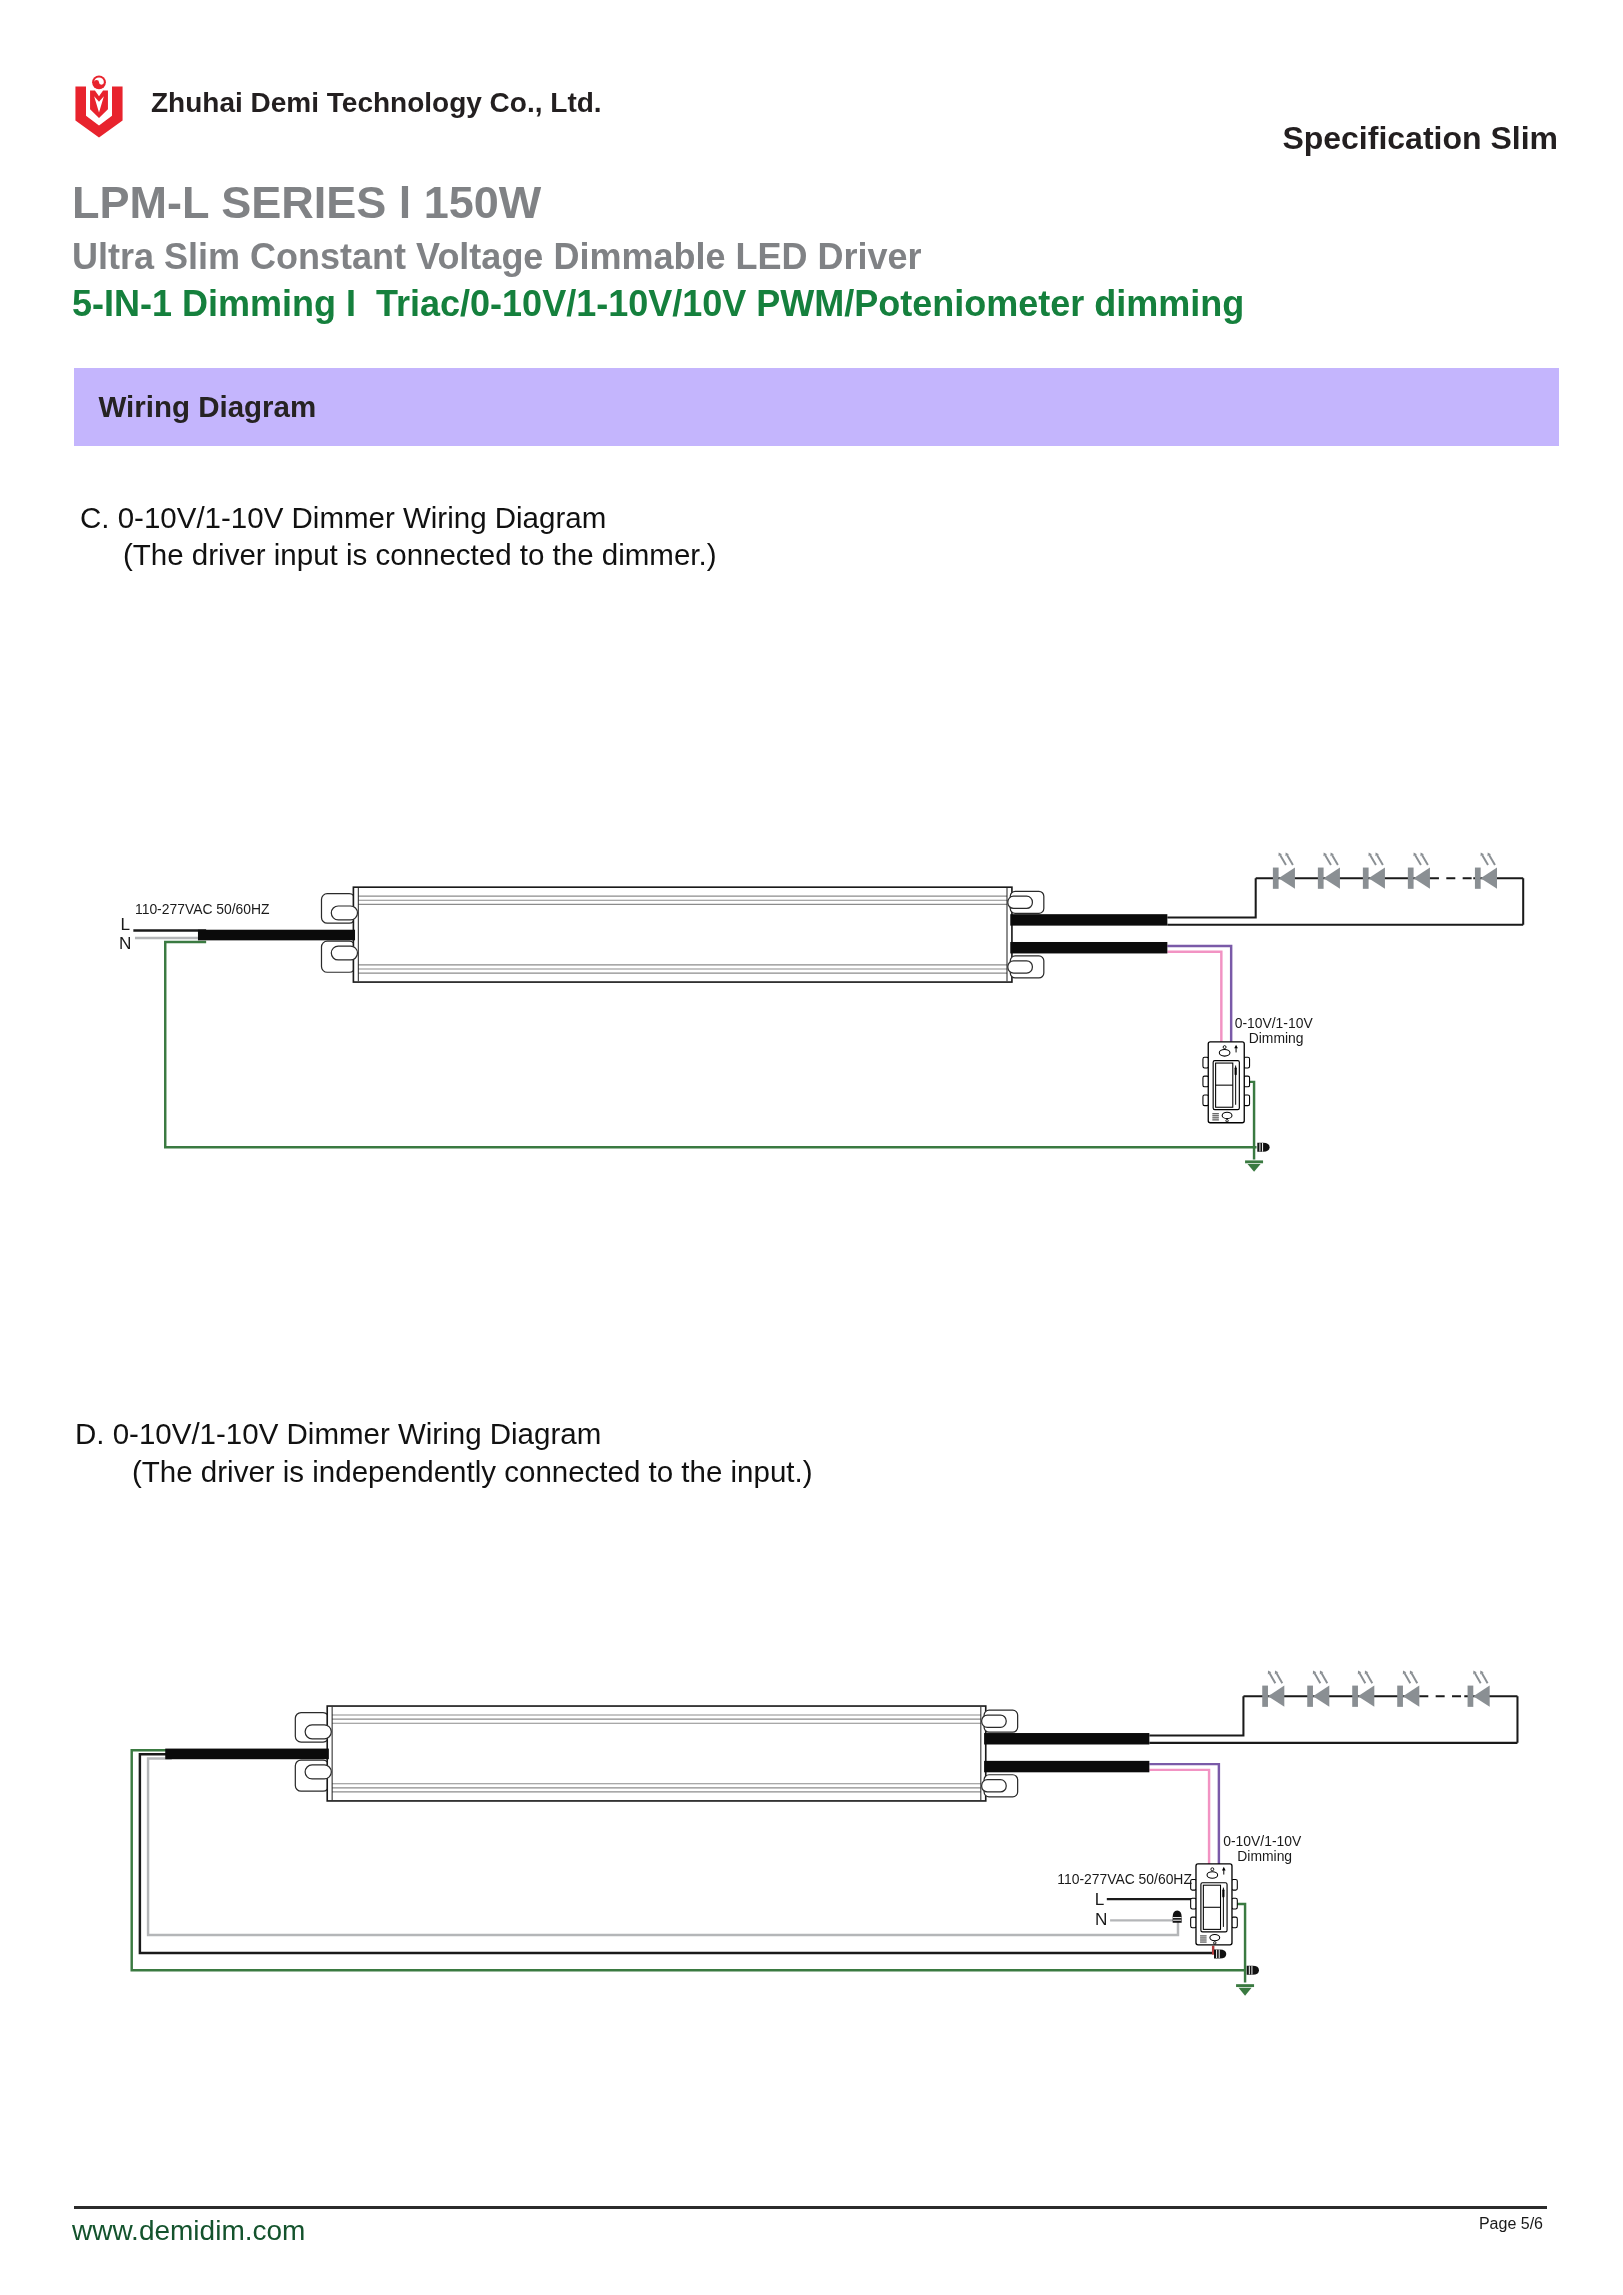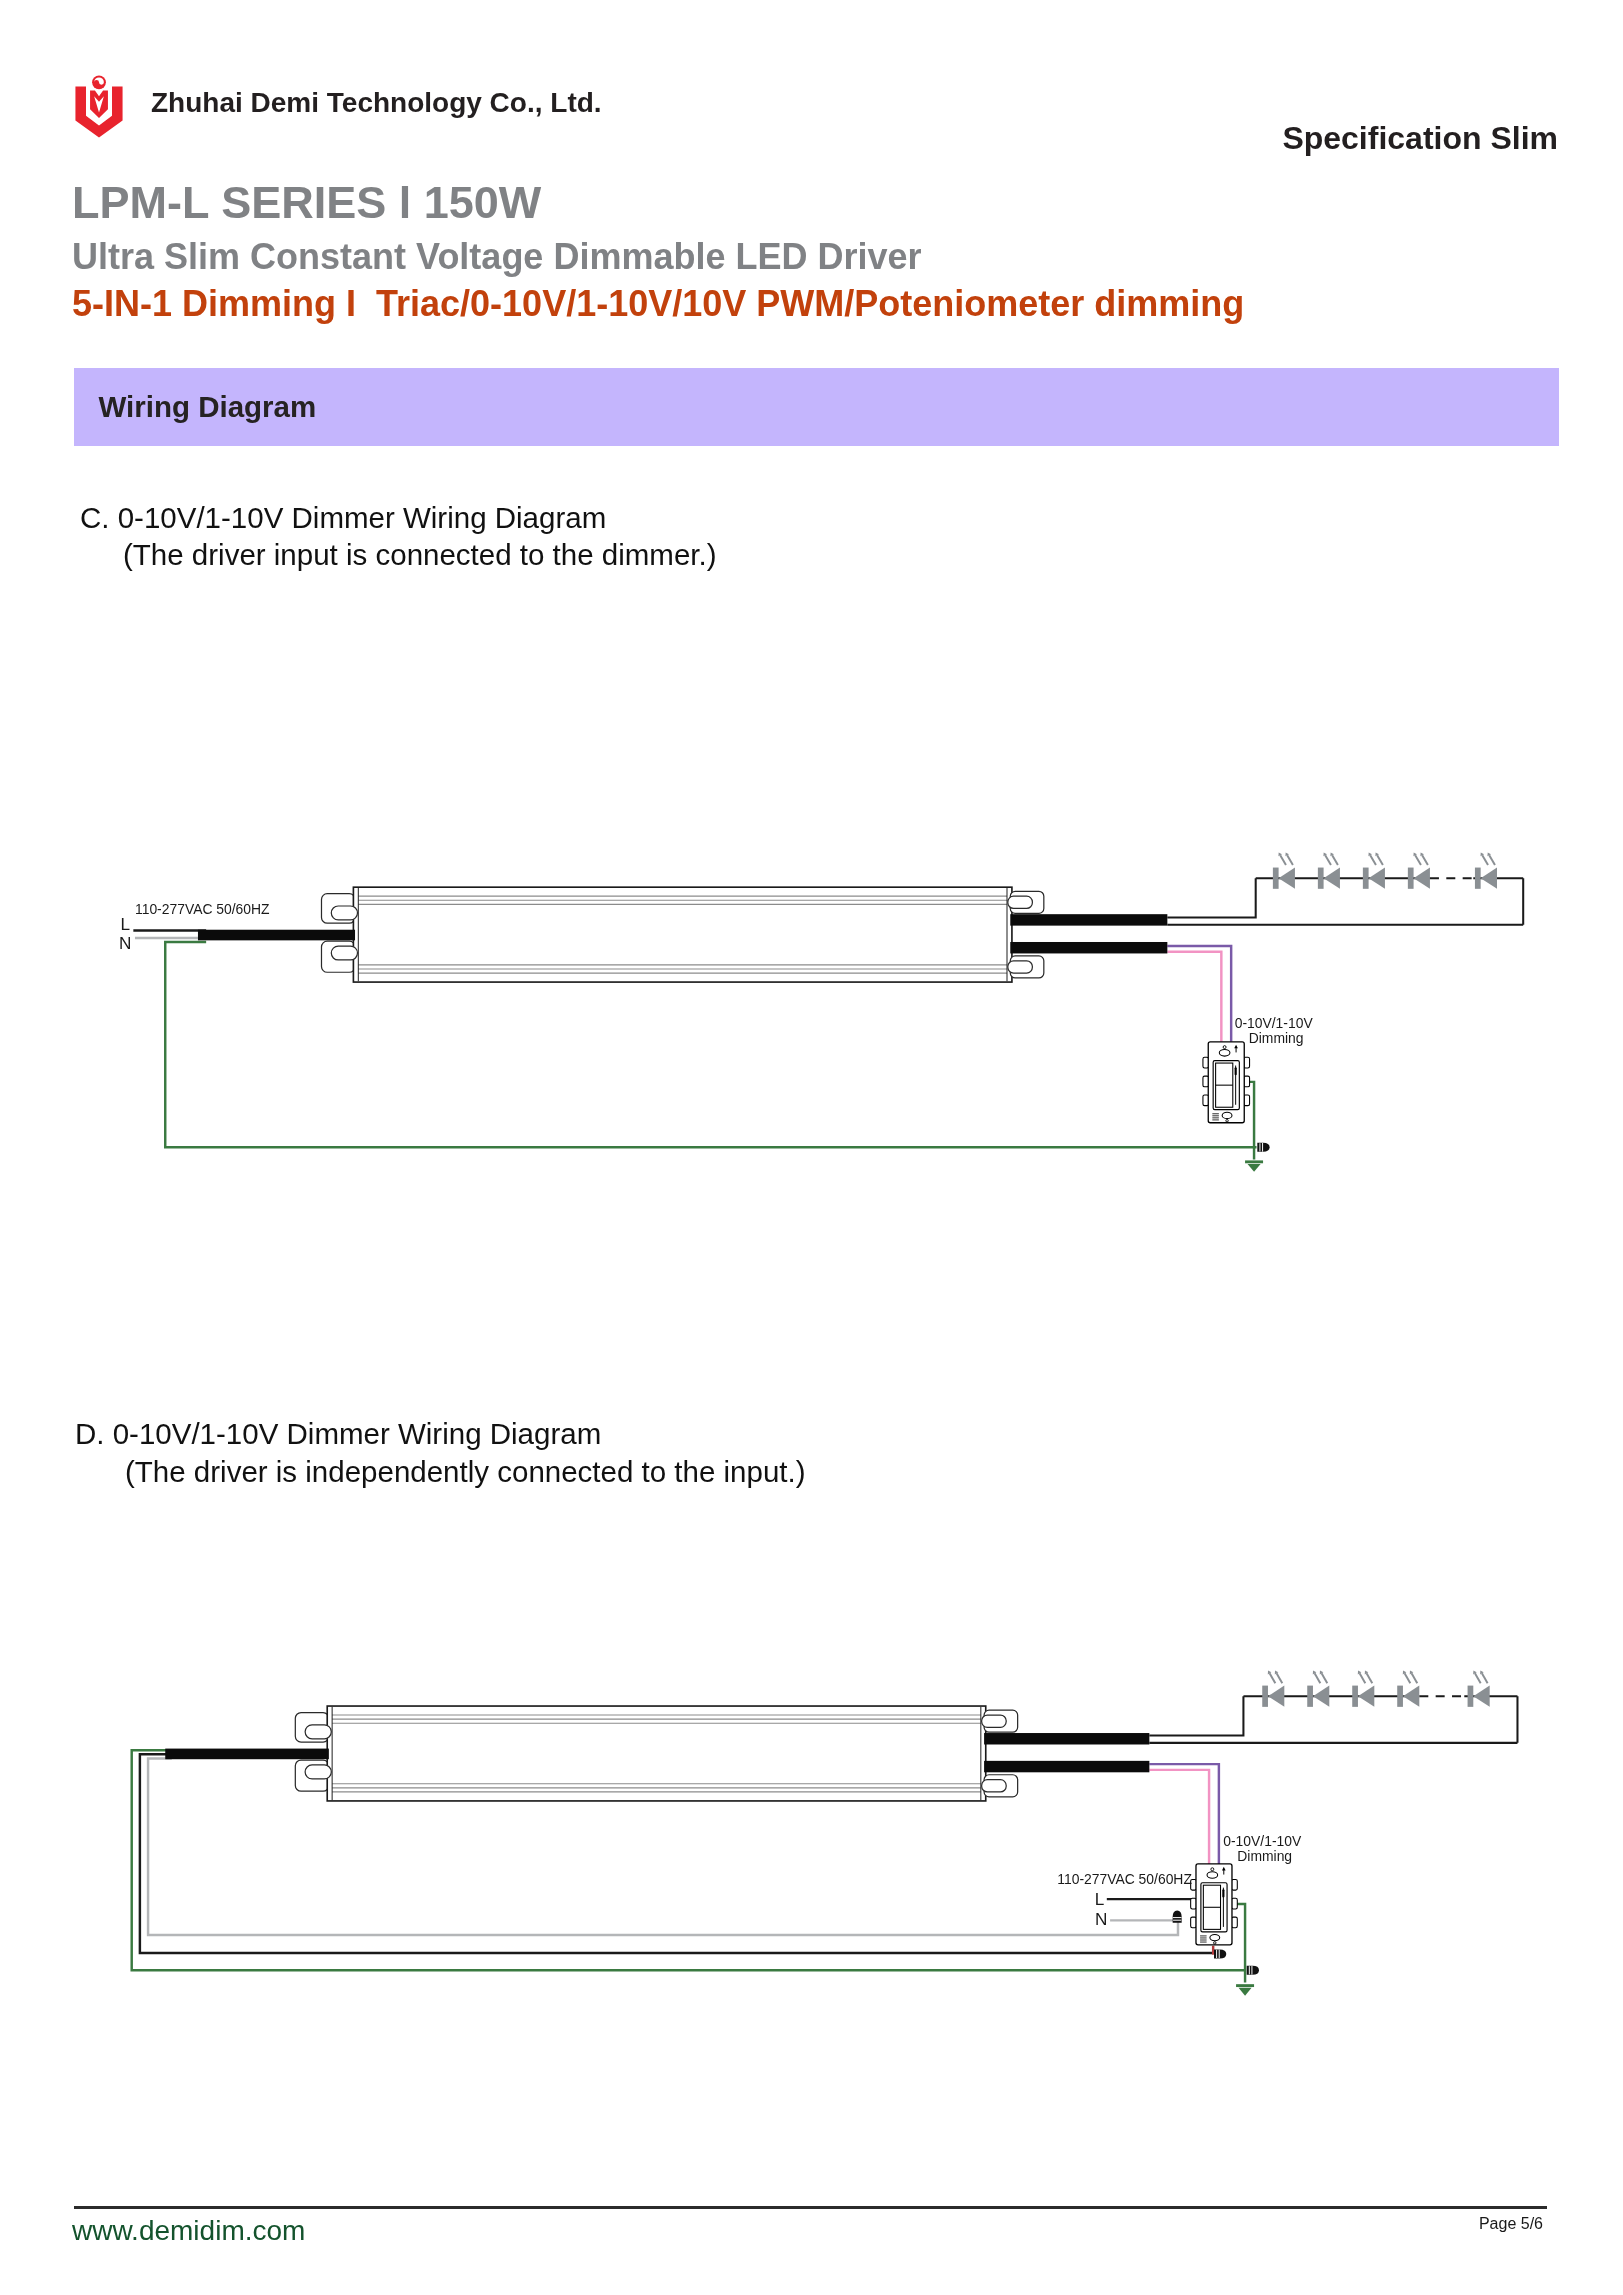--- a/index.html
+++ b/index.html
@@ -3,28 +3,28 @@
 <meta charset="utf-8">
 <style>
   html,body{margin:0;padding:0;background:#e9e9e9;}
   .page{position:relative;width:1623px;height:2295px;background:#ffffff;overflow:hidden;
         font-family:"Liberation Sans",sans-serif;color:#231f20;margin:0 auto;}
   .logo{position:absolute;left:72px;top:75px;width:54px;height:65px;}
   .company{position:absolute;left:151px;top:87px;font-size:28px;font-weight:bold;color:#231f20;white-space:pre;}
   .doc-type{position:absolute;right:65px;top:120px;font-size:32px;font-weight:bold;color:#231f20;white-space:pre;}
   .series{position:absolute;left:72px;top:177px;font-size:45px;font-weight:bold;color:#808285;white-space:pre;}
   .sub1{position:absolute;left:72px;top:236px;font-size:36px;font-weight:bold;color:#808285;white-space:pre;}
-  .sub2{position:absolute;left:72px;top:283px;font-size:36px;font-weight:bold;color:#c2410c;white-space:pre;}
+  .sub2{position:absolute;left:72px;top:283px;font-size:36px;font-weight:bold;color:#15803d;white-space:pre;}
   .banner{position:absolute;left:74px;top:368px;width:1485px;height:78px;background:#c4b5fd;display:flex;align-items:center;}
   .banner-title{margin-left:24.5px;font-size:29.5px;font-weight:bold;color:#262323;}
   .sec-head{position:absolute;font-size:29.5px;color:#111;white-space:pre;}
   .c-head{left:80px;top:501px;}
   .c-note{left:123px;top:538px;}
   .d-head{left:66px;top:1417px;margin-left:9px;}
-  .d-note{left:125px;top:1455px;}
+  .d-note{left:132px;top:1455px;}
   .wiring-svg{position:absolute;left:0;top:843px;width:1623px;height:1178px;}
   .footer-line{position:absolute;left:74px;top:2206px;width:1473px;height:2.5px;background:#2b2b2b;}
   .footer-web{position:absolute;left:72px;top:2215px;font-size:28px;color:#14532d;}
   .footer-page{position:absolute;right:80px;top:2215px;font-size:16px;color:#1a1a1a;}
   .dlabel{font-family:"Liberation Sans",sans-serif;font-size:17px;fill:#1a1a1a;}
   .dlabel-ln{font-family:"Liberation Sans",sans-serif;font-size:21px;fill:#1a1a1a;}
 </style>
 </head>
 <body>
 

